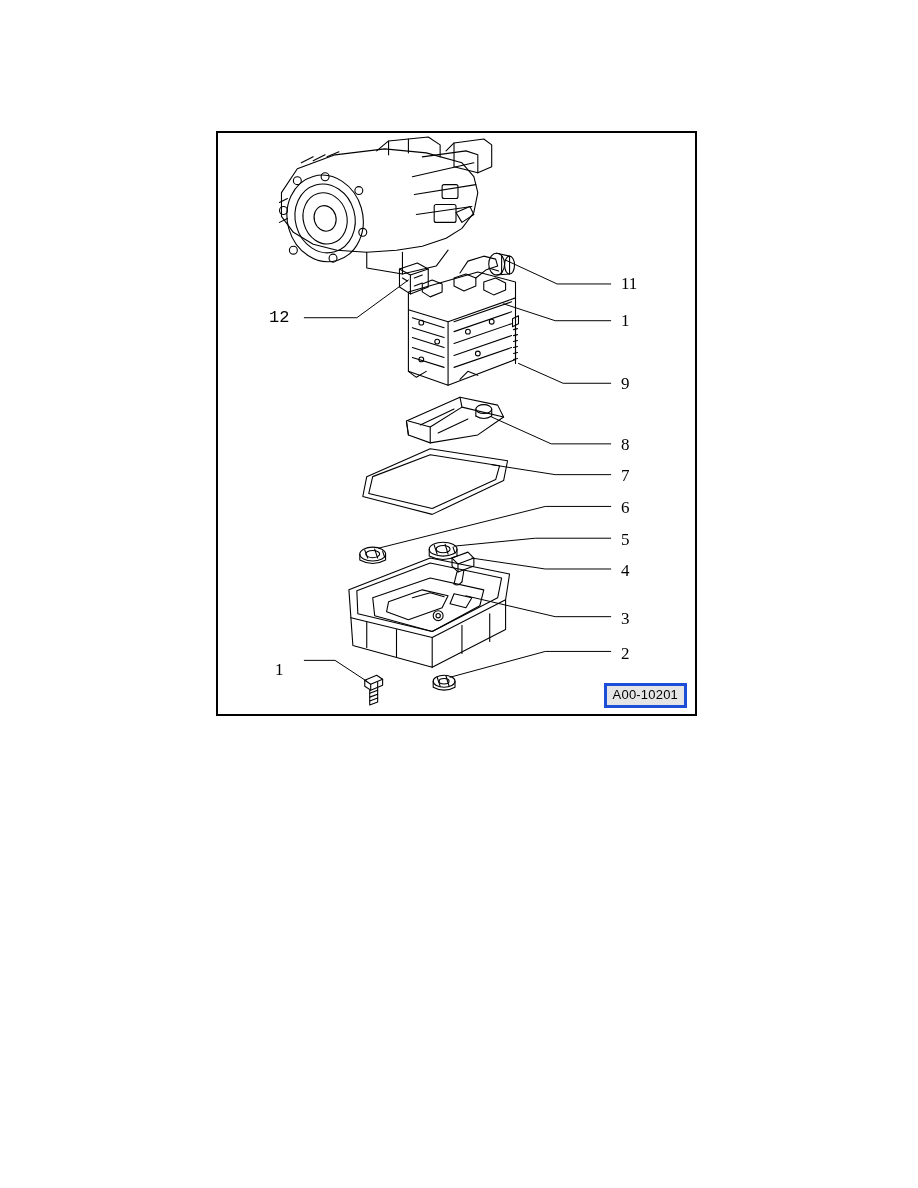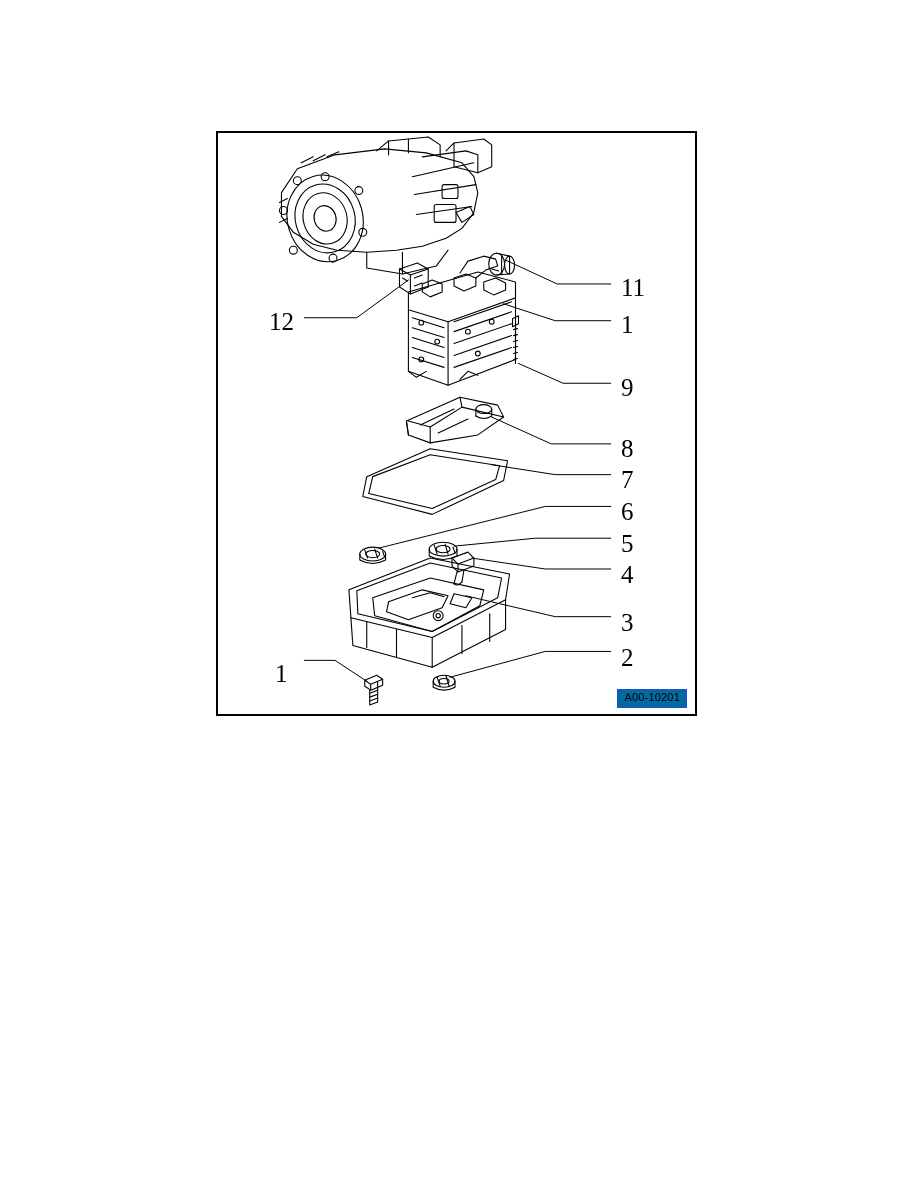--- a/index.html
+++ b/index.html
@@ -34,37 +34,37 @@
   }
   #figure-canvas {
     position: absolute;
     left: 0; top: 0;
     width: 100%;
     height: 100%;
   }
   .callout-label {
     position: absolute;
     font-family: "Liberation Serif", serif;
-    font-size: 25px;
+    font-size: 17px;
     color: #000000;
     line-height: 1;
     white-space: nowrap;
     user-select: none;
   }
   #figure-code {
     position: absolute;
     right: 8px;
     bottom: 6px;
-    border: 1px solid #1d4ed8;
+    border: 3px solid #1d4ed8;
     padding: 2px 6px 3px 6px;
     font-family: "Liberation Sans", sans-serif;
-    font-size: 11px;
+    font-size: 13px;
     letter-spacing: 0.2px;
     color: #000000;
-    background: #0369a1;
+    background: #e5e5e5;
     line-height: 1.05;
   }
 </style>
 </head>
 <body>
 
 <div id="page">
 
   <div id="figure-frame">
 
@@ -299,18 +299,18 @@
     <div class="callout-label" style="left:403px; top:512px;">2</div>
     <div class="callout-label" style="left:403px; top:477px;">3</div>
     <div class="callout-label" style="left:403px; top:429px;">4</div>
     <div class="callout-label" style="left:403px; top:398px;">5</div>
     <div class="callout-label" style="left:403px; top:366px;">6</div>
     <div class="callout-label" style="left:403px; top:334px;">7</div>
     <div class="callout-label" style="left:403px; top:303px;">8</div>
     <div class="callout-label" style="left:403px; top:242px;">9</div>
     <div class="callout-label" style="left:403px; top:179px;">1</div>
     <div class="callout-label" style="left:403px; top:142px;">11</div>
-    <div class="callout-label" style="left:51px; top:176px;">12</div>
+    <div class="callout-label" style="left:51px; top:176px;font-family:Liberation Mono, monospace;">12</div>
 
     <div id="figure-code">A00-10201</div>
   </div>
 
 </div>
 
 </body></html>

